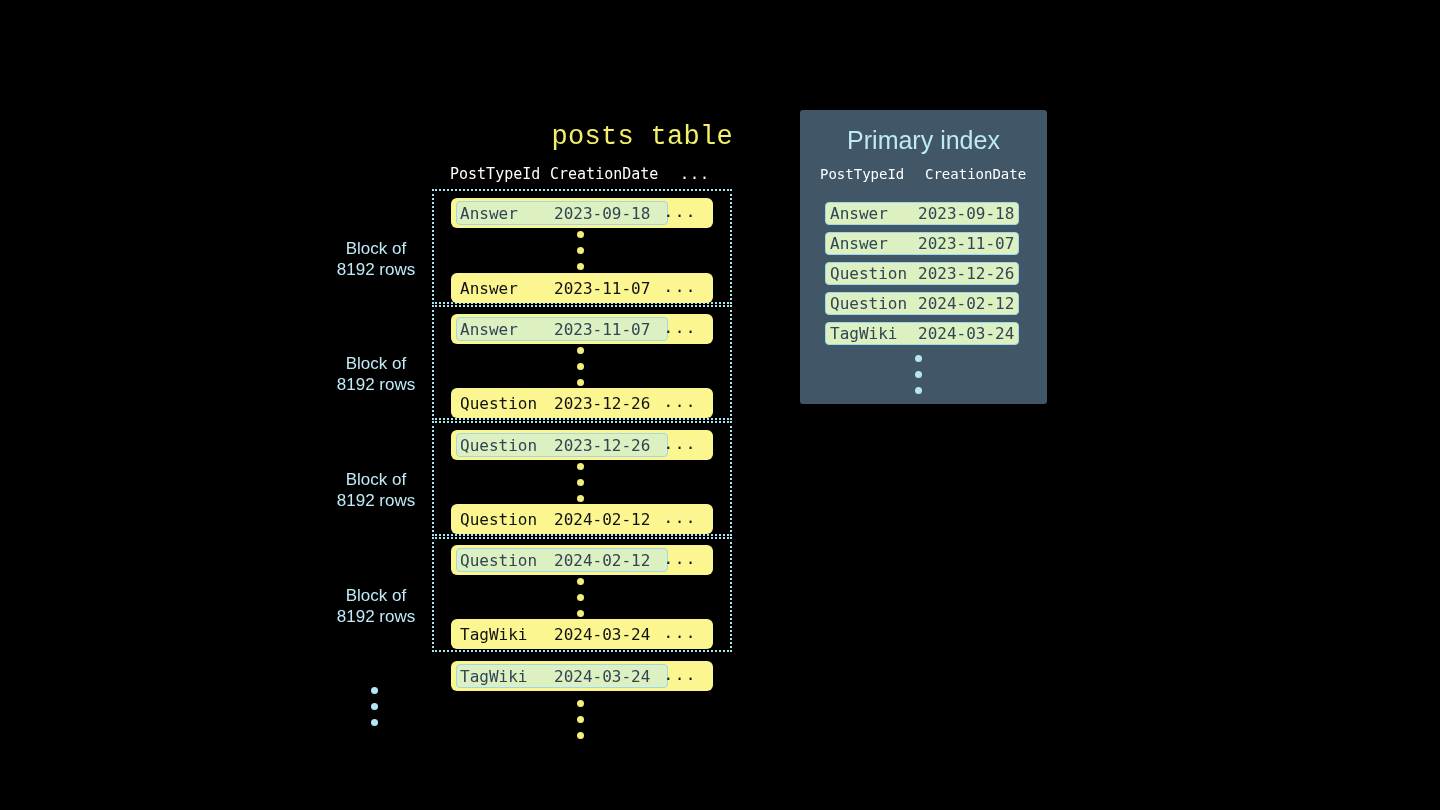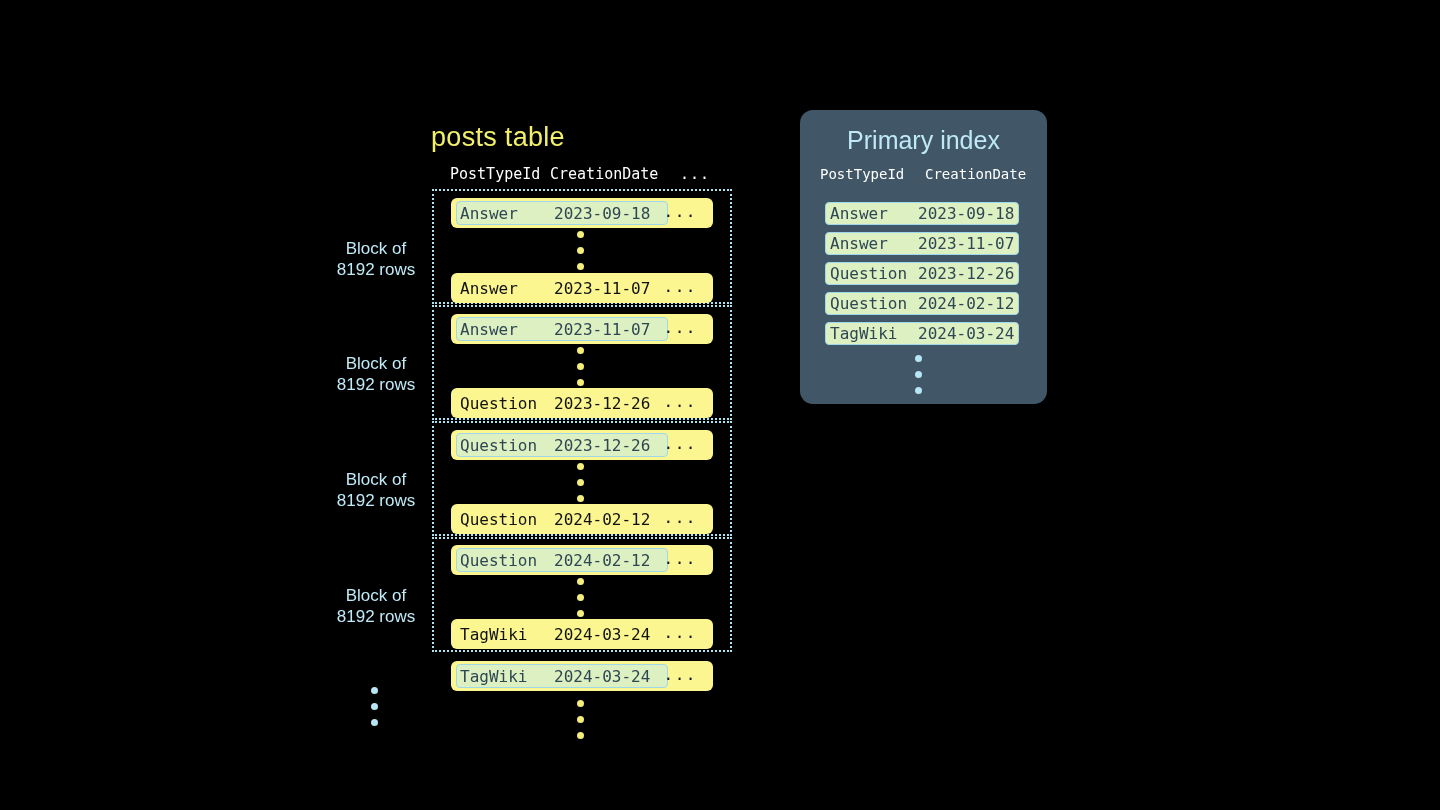--- a/index.html
+++ b/index.html
@@ -1,22 +1,22 @@
 <!DOCTYPE html>
 <html><head>
 <meta charset="utf-8">
 <style>
   html,body{margin:0;padding:0;background:#000;}
   body{width:1440px;height:810px;position:relative;overflow:hidden;
        font-family:"Liberation Sans",sans-serif;}
   .stage{position:absolute;left:0;top:0;width:1440px;height:810px;}
 
   
-  #posts-title{position:absolute;left:431px;top:122px;width:302px;text-align:left;
-    color:#f2f06a;font-size:27px;letter-spacing:.3px;}
+  #posts-title{position:absolute;left:431px;top:122px;width:302px;text-align:right;
+    color:#f2f06a;font-size:27px;letter-spacing:.3px;font-family:Liberation Mono, monospace;}
   #posts-header{position:absolute;left:431px;top:165px;width:302px;height:22px;
     color:#ffffff;font-family:"DejaVu Sans Mono","Liberation Mono",monospace;font-size:15px;}
   #posts-header .h-ptid{position:absolute;left:19px;top:0;}
   #posts-header .h-cdate{position:absolute;left:119px;top:0;}
   #posts-header .h-rest{position:absolute;left:249px;top:0;letter-spacing:1px;}
 
   
   .block{position:absolute;left:432px;width:300px;height:115px;
     border:2px dotted #a8e4f2;box-sizing:border-box;}
   .block-label{position:absolute;width:140px;text-align:center;color:#bfeaf7;
@@ -36,21 +36,21 @@
     font-family:"DejaVu Sans Mono","Liberation Mono",monospace;font-size:16px;}
 
   
   .vdots{position:absolute;width:9px;}
   .vdots i{display:block;width:7px;height:7px;border-radius:50%;margin-bottom:9px;}
   .vdots.yellow i{background:#f5ef7a;}
   .vdots.cyan i{background:#b6e6f6;}
 
   
   #primary-index{position:absolute;left:800px;top:110px;width:247px;height:294px;
-    background:#415666;border-radius:13px;}
+    background:#415666;border-radius:3px;}
   #pi-title{position:absolute;left:0;top:16px;width:247px;text-align:center;
     color:#bfe9f7;font-size:25px;}
   #pi-header{position:absolute;left:20px;top:56px;width:207px;height:20px;
     color:#ffffff;font-family:"DejaVu Sans Mono","Liberation Mono",monospace;font-size:14px;}
   #pi-header .h-ptid{position:absolute;left:0;top:0;}
   #pi-header .h-cdate{position:absolute;left:105px;top:0;}
   .pi-row{position:absolute;left:25px;width:194px;height:23px;background:#ddf0c2;
     border:1px solid #9fd8e8;border-radius:4px;box-sizing:border-box;color:#2f4654;
     font-family:"DejaVu Sans Mono","Liberation Mono",monospace;font-size:16px;}
   .pi-row .ptid{position:absolute;left:4px;top:1px;width:90px;}

